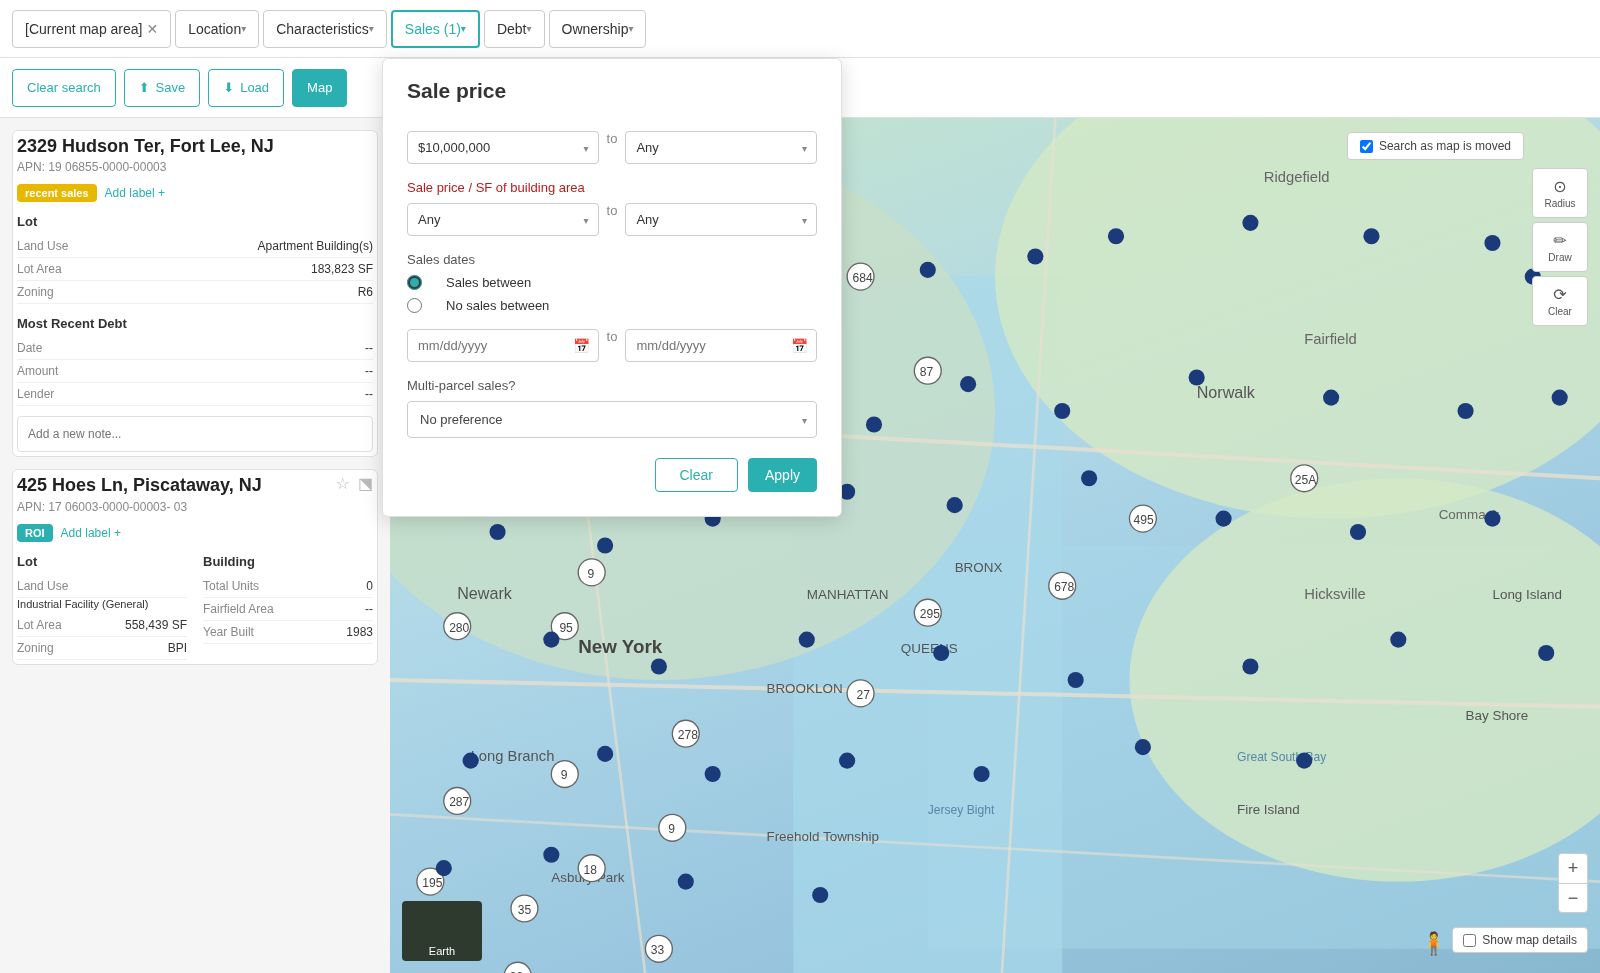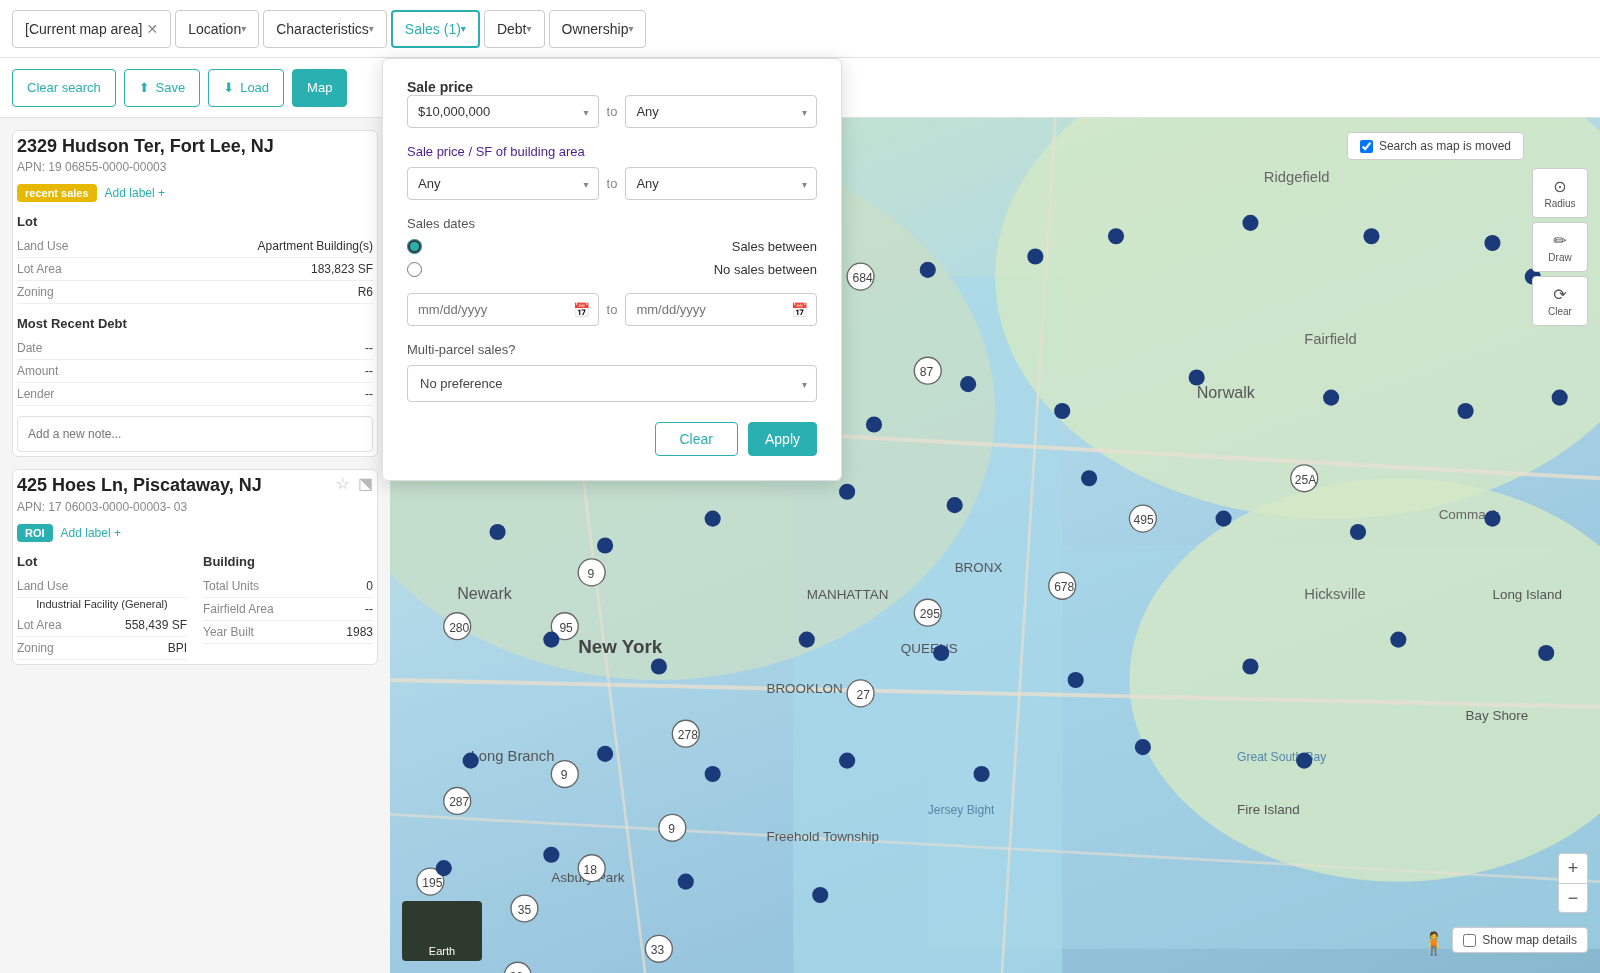--- a/index.html
+++ b/index.html
@@ -296,28 +296,27 @@
       left: 382px;
       width: 460px;
       background: #fff;
       border: 1px solid #e0e0e0;
       border-radius: 6px;
       box-shadow: 0 4px 20px rgba(0,0,0,0.15);
       z-index: 200;
       padding: 20px 24px 24px;
     }
     .dropdown-section-title {
-      font-size: 14px;
+      font-size: 21px;
       font-weight: 600;
       color: #333;
-      margin-bottom: 0;
+      margin-bottom: 28px;
     }
     .range-row {
       display: flex;
-      align-items: center;
       gap: 8px;
       margin-bottom: 16px;
     }
     .range-select-wrapper {
       flex: 1;
       position: relative;
     }
     .range-select-wrapper select {
       width: 100%;
       border: 1px solid #ccc;
@@ -371,21 +370,20 @@
       gap: 8px;
       margin-bottom: 16px;
     }
     .radio-row {
       display: flex;
       align-items: center;
       gap: 24px;
       font-size: 13px;
       color: #333;
       cursor: pointer;
-      justify-content: space-between;
     }
     .radio-row input[type=radio] {
       accent-color: #2ab0b0;
       width: 15px;
       height: 15px;
     }
     .dropdown-footer {
       display: flex;
       justify-content: flex-end;
       gap: 10px;
@@ -536,21 +534,21 @@
       <div class="badge-row">
         <span class="badge-roi">ROI</span>
         <span class="add-label-link">Add label +</span>
       </div>
       <div class="two-col">
         <div>
           <div class="section-title">Lot</div>
           <div class="prop-row">
             <span class="label">Land Use</span>
           </div>
-          <div style="font-size:11px; color:#333; margin-bottom:4px;text-align:center;">Industrial Facility (General)</div>
+          <div style="font-size:11px; color:#333; margin-bottom:4px;">Industrial Facility (General)</div>
           <div class="prop-row">
             <span class="label">Lot Area</span>
             <span class="value">558,439 SF</span>
           </div>
           <div class="prop-row">
             <span class="label">Zoning</span>
             <span class="value">BPI</span>
           </div>
         </div>
         <div>
@@ -777,21 +775,21 @@
         <option>$500,000</option>
         <option>$1,000,000</option>
         <option>$5,000,000</option>
         <option>$10,000,000</option>
         <option>$50,000,000</option>
       </select>
       <span class="chevron-abs">▾</span>
     </div>
   </div>
 
-  <div style="font-size:13px; color:#4c1d95; margin-bottom:8px;">Sale price / SF of building area</div>
+  <div style="font-size:13px; color:#b91c1c; margin-bottom:8px;">Sale price / SF of building area</div>
   <div class="range-row">
     <div class="range-select-wrapper">
       <select>
         <option>Any</option>
         <option>$10</option>
         <option>$50</option>
         <option>$100</option>
         <option>$200</option>
       </select>
       <span class="chevron-abs">▾</span>

